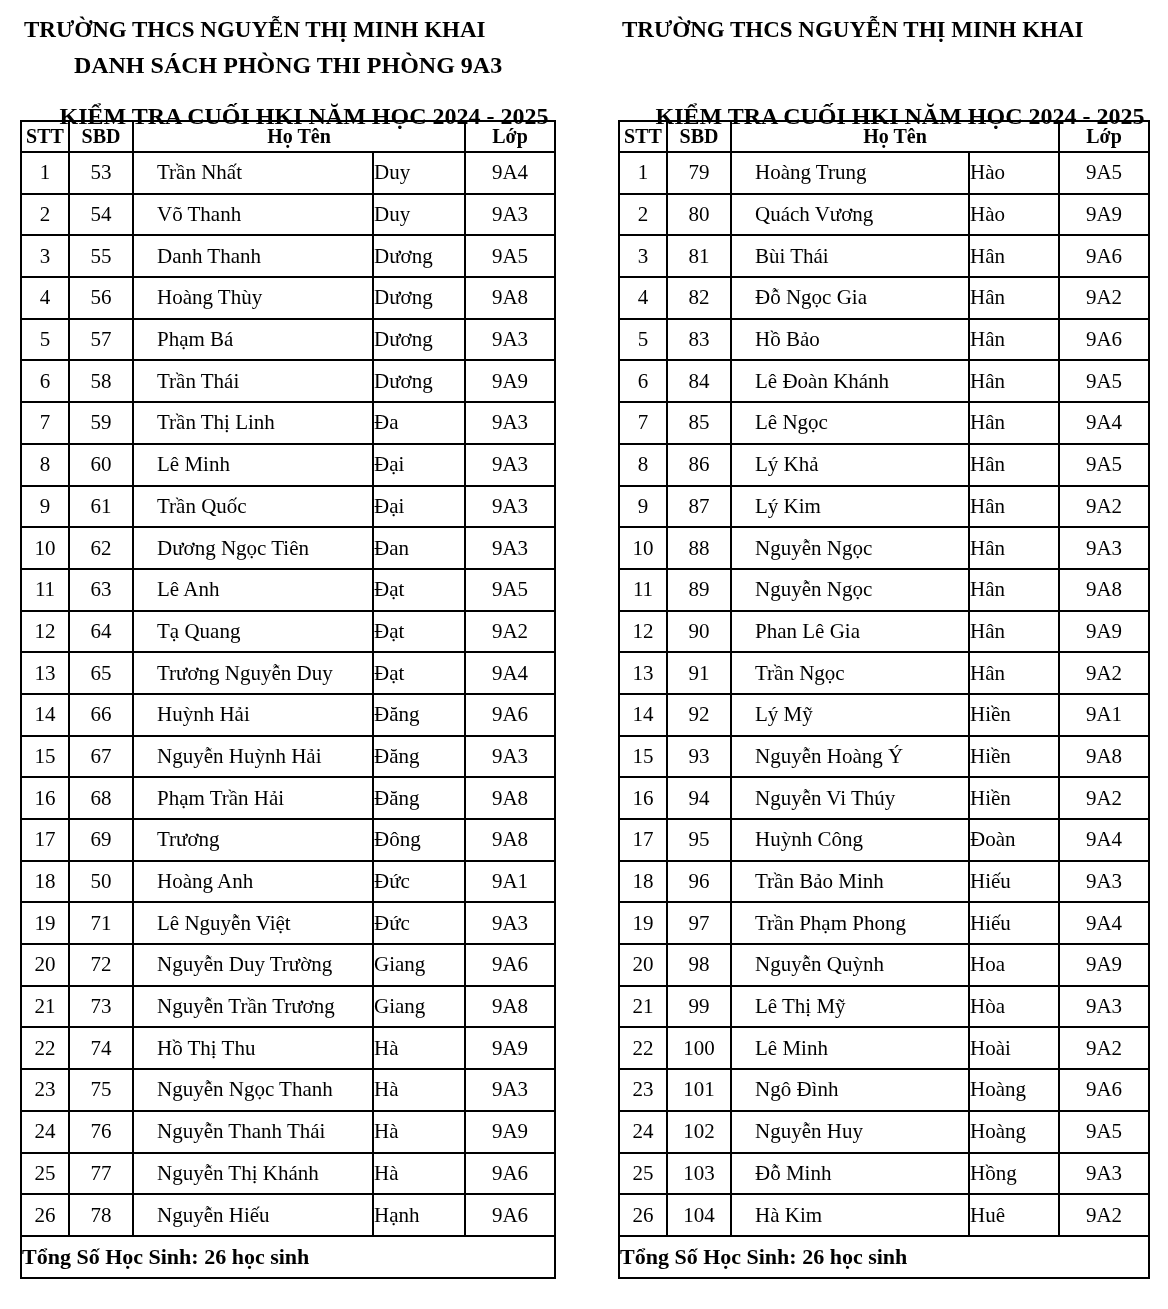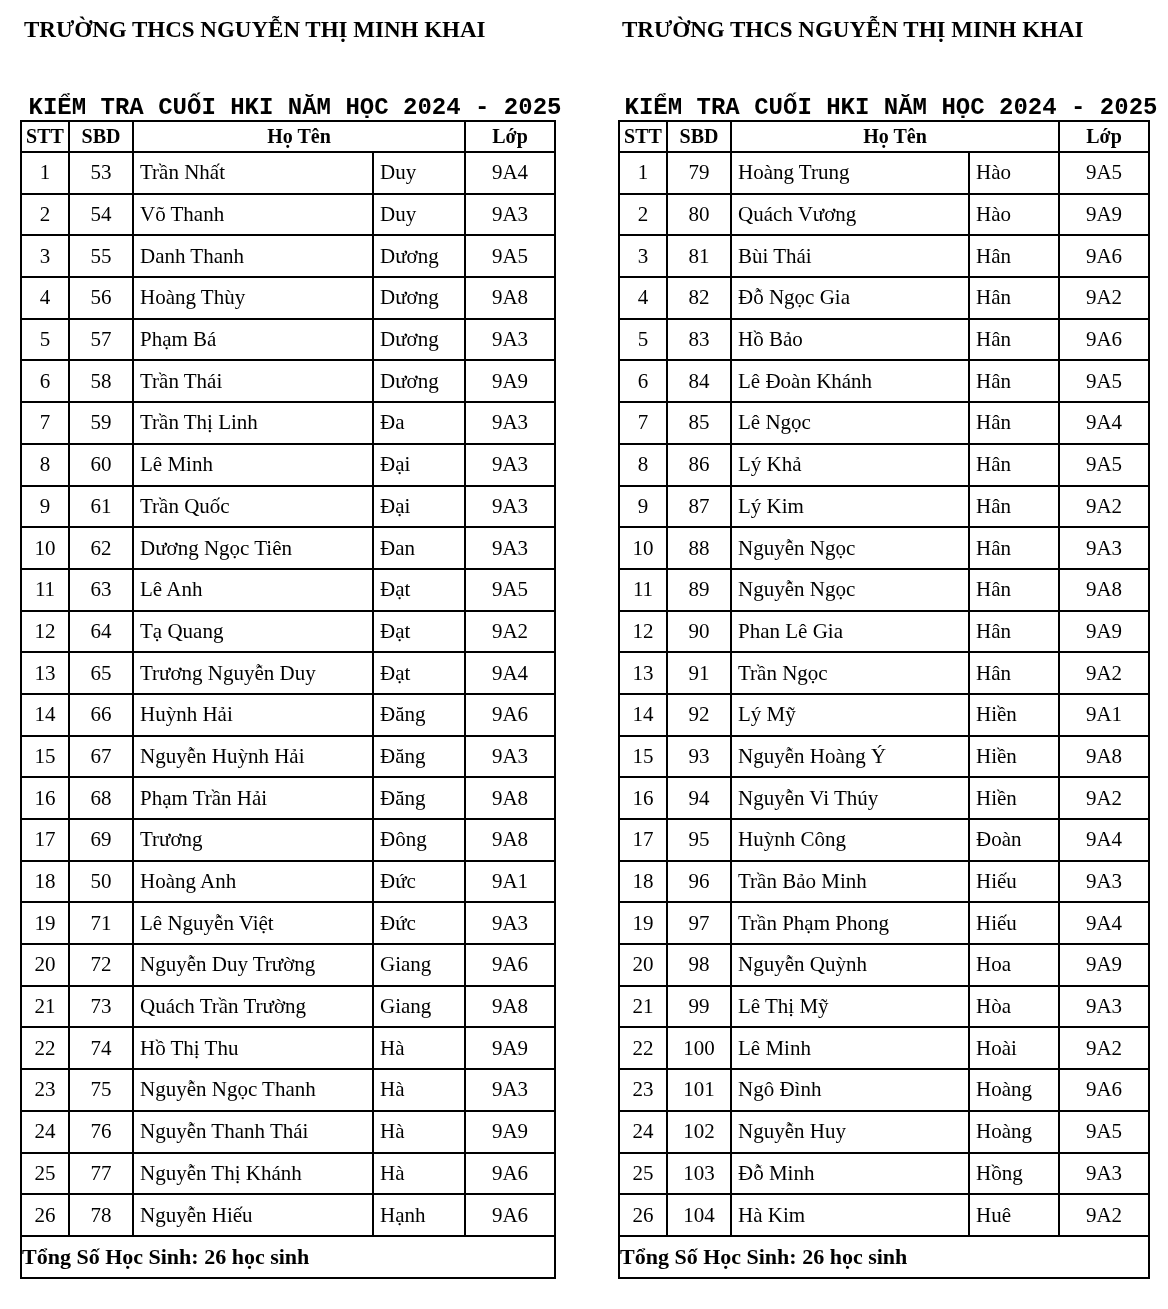--- a/index.html
+++ b/index.html
@@ -16,46 +16,47 @@
   .school {
     position:absolute; top:17px; left:4px;
     font-size:23px; font-weight:bold; white-space:nowrap;
   }
   .title {
     position:absolute; top:52px; left:50%; transform:translateX(-50%);
     margin:0; font-size:24px; font-weight:bold; white-space:nowrap;
   }
   .subtitle {
     position:absolute; top:87px; left:50%; transform:translateX(-50%);
-    margin:7px; font-size:24px; font-weight:bold; white-space:nowrap;font-family:Liberation Mono, monospace;
+    margin:16px; font-size:24px; font-weight:bold; white-space:nowrap;
   }
 
   table.roster {
     position:absolute; top:120px; left:0; width:100%;
     border-collapse:collapse; table-layout:fixed;
   }
   .roster th, .roster td {
     border:2px solid #000; padding:0; overflow:hidden;
     vertical-align:middle;
   }
   .roster thead th { height:31px; font-size:20px; font-weight:bold; text-align:center;margin-top:48px; }
   .roster tbody td { height:41.7px; font-size:21px; }
   .roster td.c0, .roster td.c1 { text-align:center; }
-  .roster td.c2 { text-align:left; padding-left:6px; }
-  .roster td.c3 { text-align:left; padding-left:6px; }
+  .roster td.c2 { text-align:left; padding-left:23px; }
+  .roster td.c3 { text-align:left; }
   .roster td.c4 { text-align:center; }
   .roster tfoot td {
     height:42px; text-align:left; font-weight:bold; font-size:22px;
   }
 </style>
 </head>
 <body>
 
 <section class="sheet" id="sheet-left">
   <div class="school">TRƯỜNG THCS NGUYỄN THỊ MINH KHAI</div>
+  <h1 class="title">DANH SÁCH PHÒNG THI PHÒNG 9A3</h1>
   <h2 class="subtitle">KIỂM TRA CUỐI HKI NĂM HỌC 2024 - 2025</h2>
   <table class="roster">
     <colgroup>
       <col style="width:48px">
         <col style="width:64px">
         <col style="width:240px">
         <col style="width:92px">
         <col>
     </colgroup>
     <thead>
@@ -203,21 +204,21 @@
         <tr>
           <td class="c0">20</td>
           <td class="c1">72</td>
           <td class="c2">Nguyễn Duy Trường</td>
           <td class="c3">Giang</td>
           <td class="c4">9A6</td>
         </tr>
         <tr>
           <td class="c0">21</td>
           <td class="c1">73</td>
-          <td class="c2">Quách Trần Trường</td>
+          <td class="c2">Nguyễn Trần Trương</td>
           <td class="c3">Giang</td>
           <td class="c4">9A8</td>
         </tr>
         <tr>
           <td class="c0">22</td>
           <td class="c1">74</td>
           <td class="c2">Hồ Thị Thu</td>
           <td class="c3">Hà</td>
           <td class="c4">9A9</td>
         </tr>

